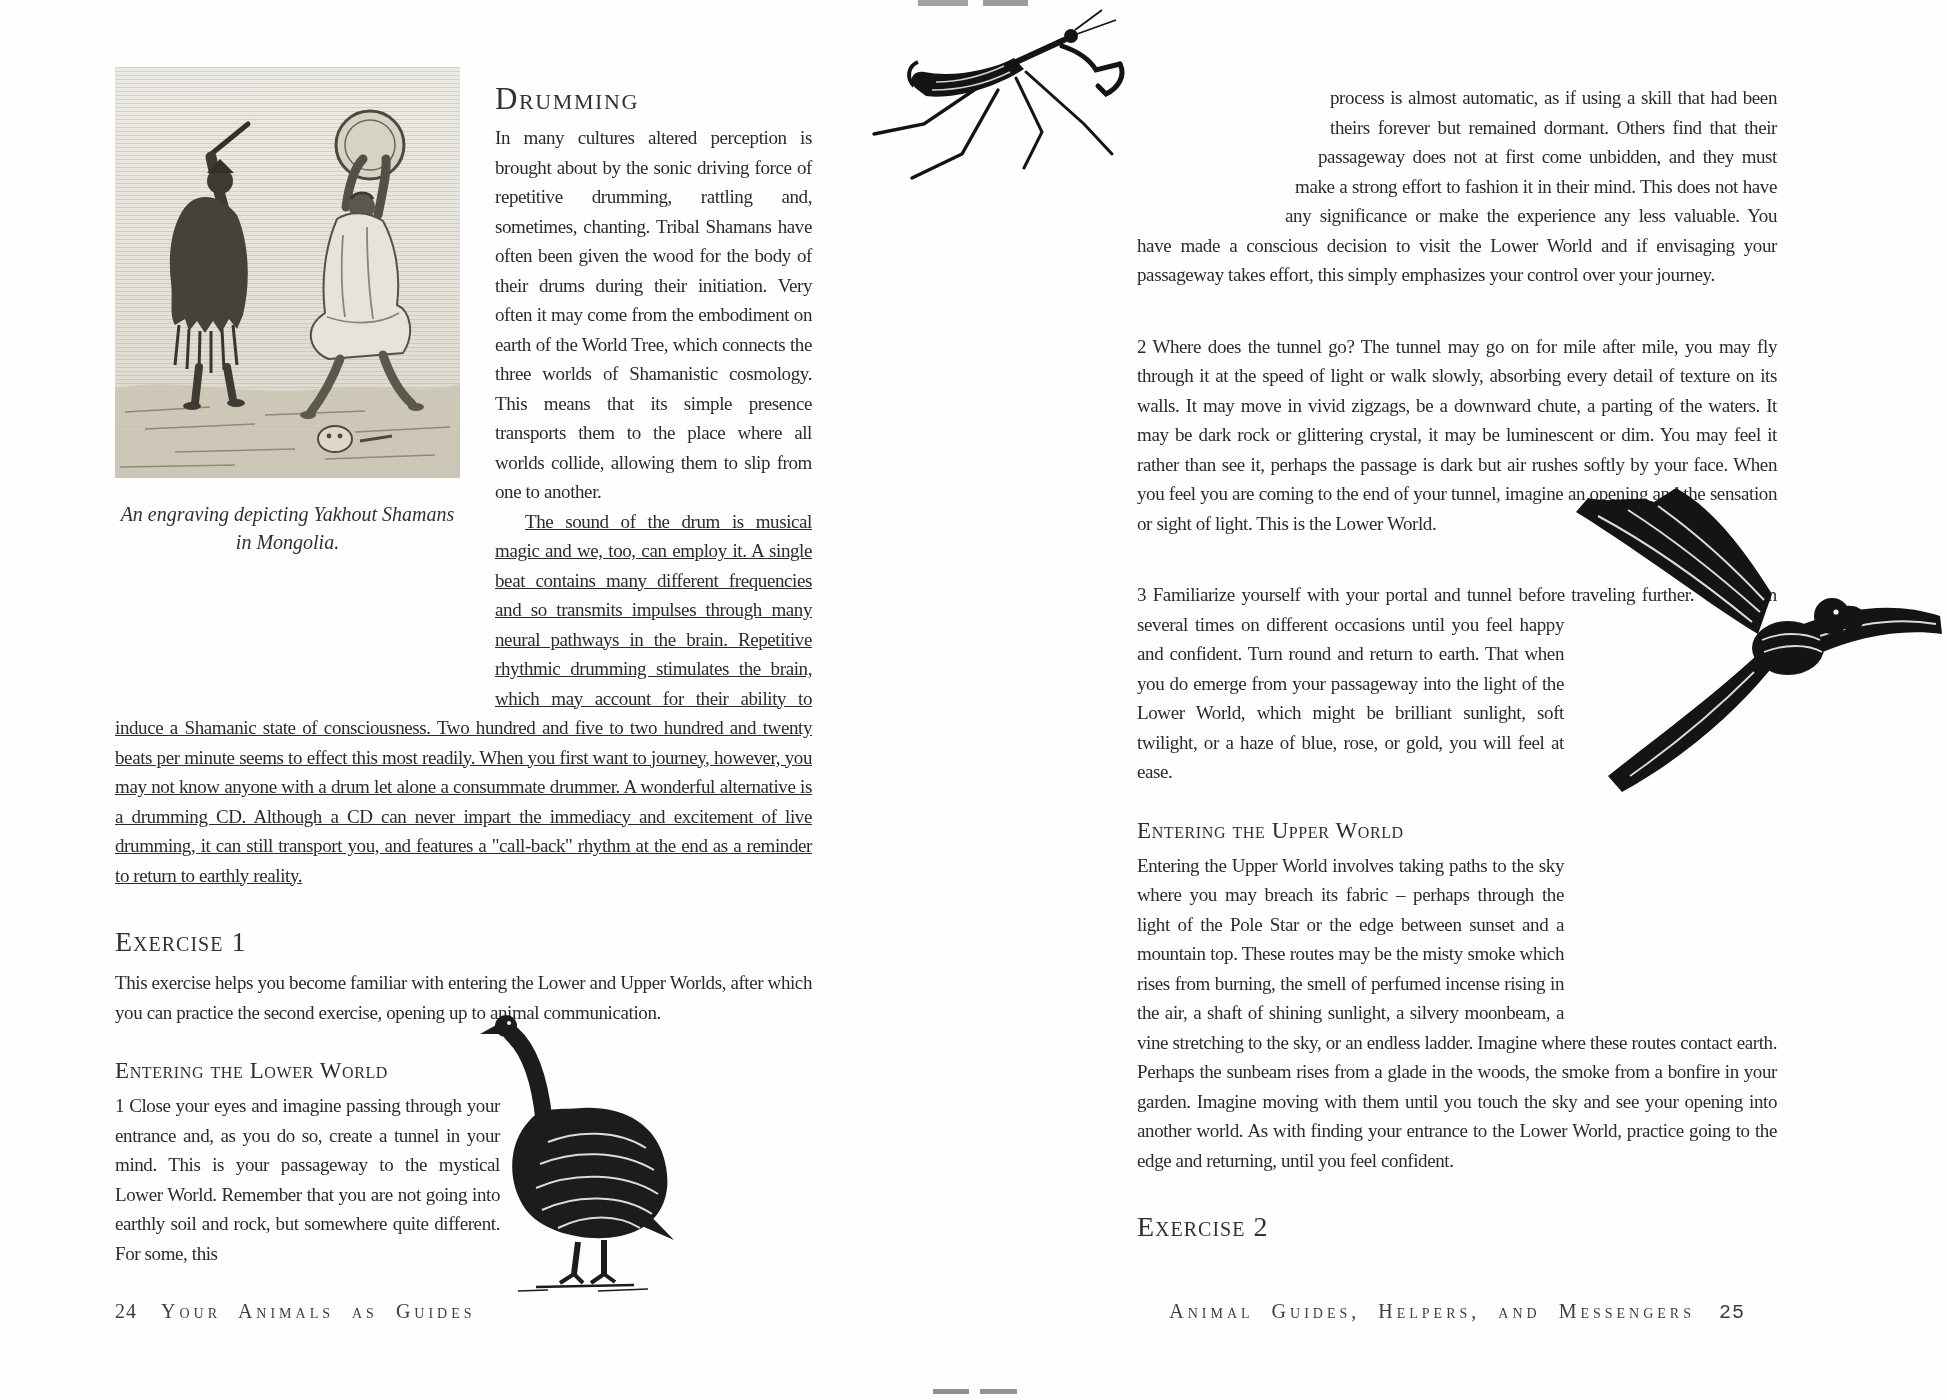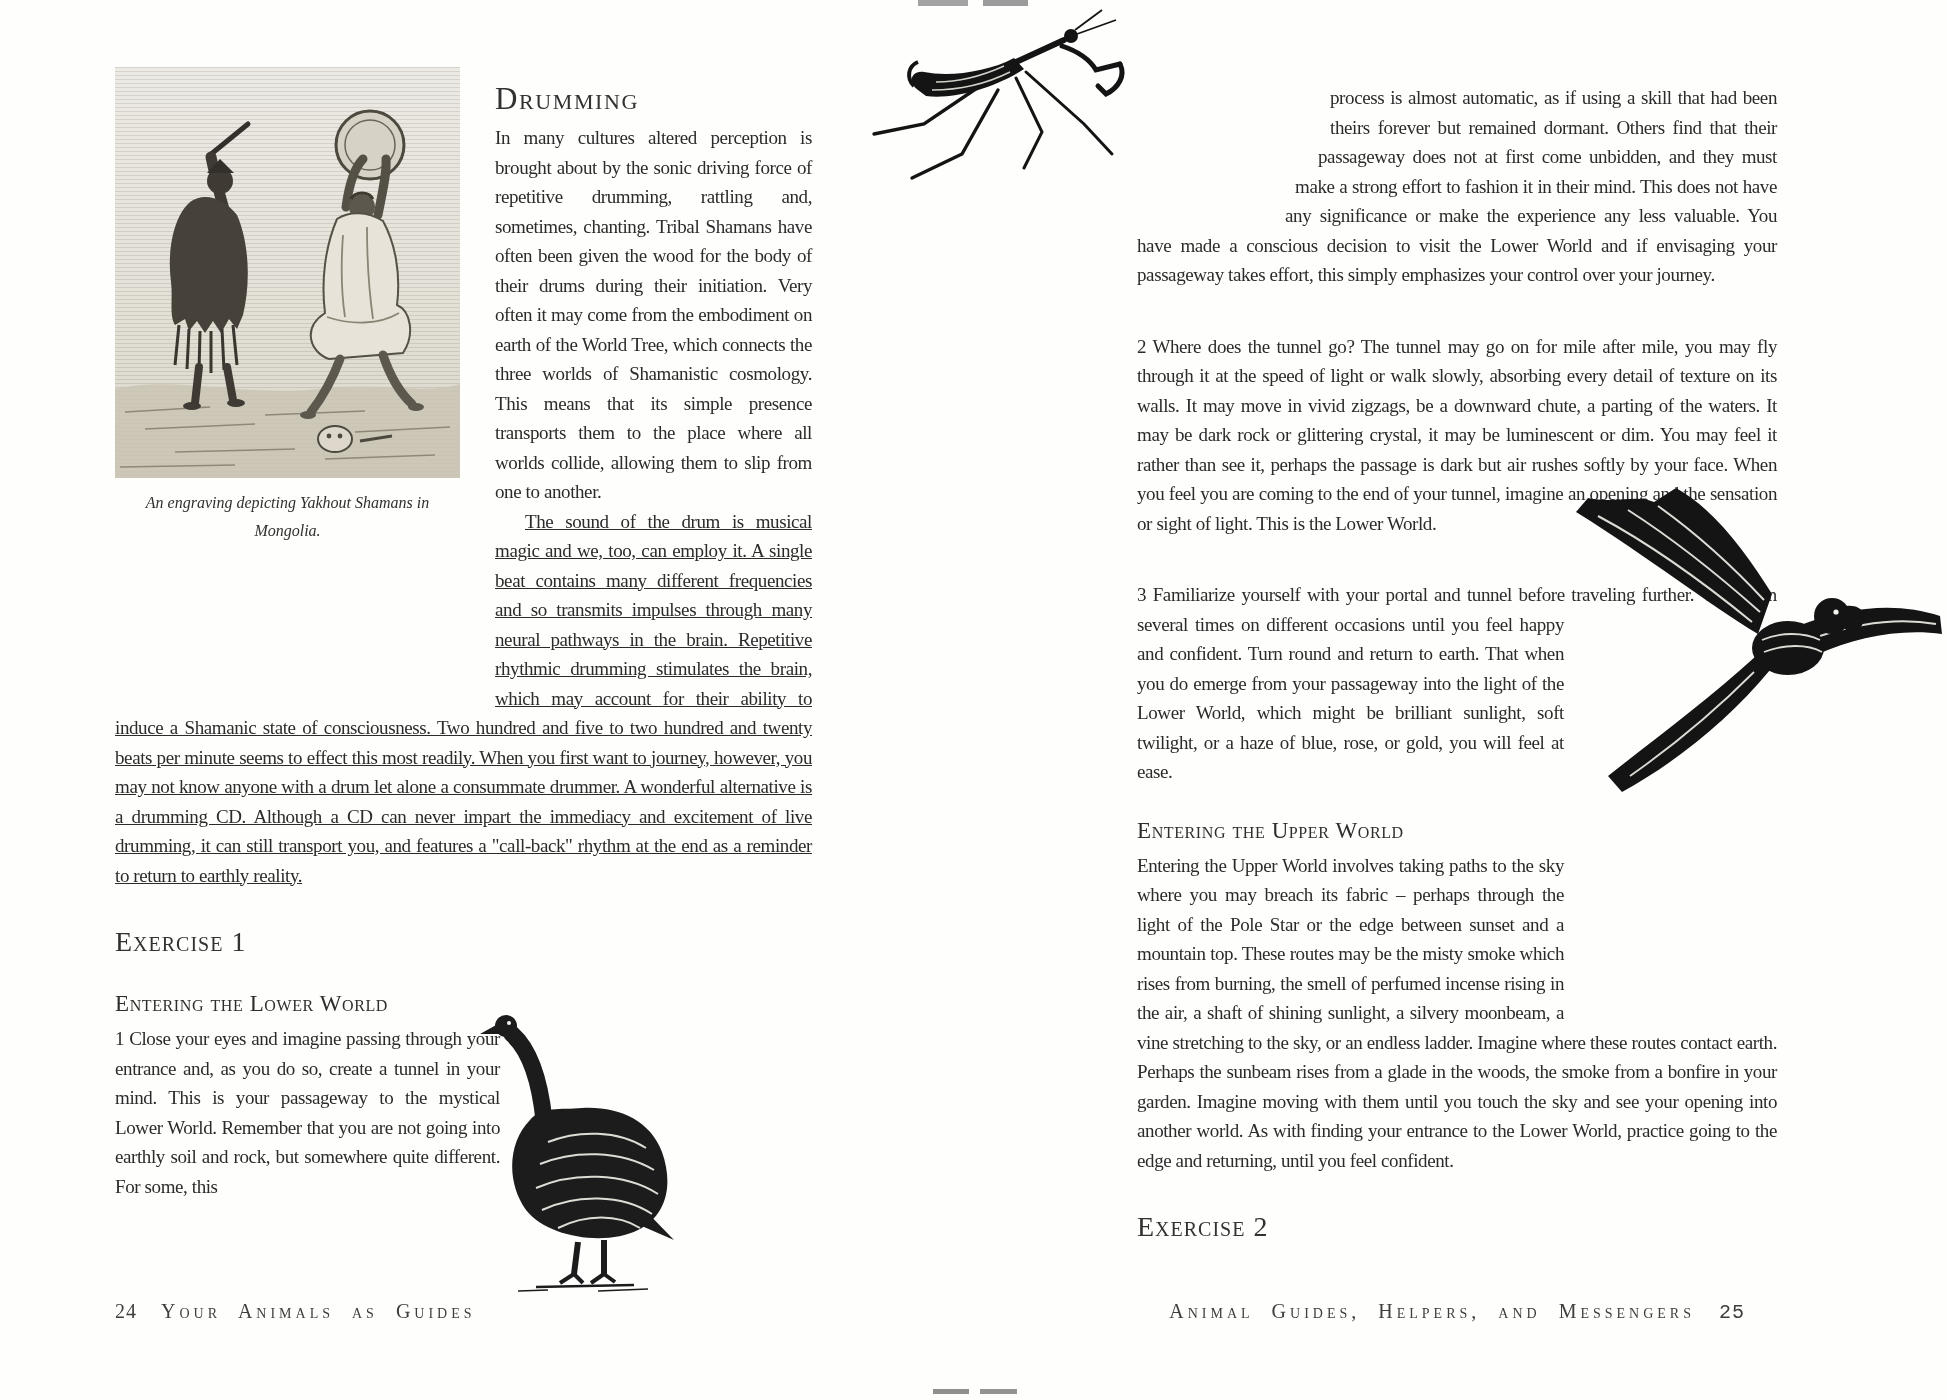--- a/index.html
+++ b/index.html
@@ -38,22 +38,22 @@
   
   .figure-block { float:left; width:380px; height:623px; }
   .engraving {
     position:relative; width:345px; height:411px;
     background:
       repeating-linear-gradient(180deg, rgba(110,105,95,0.18) 0 1px, rgba(0,0,0,0) 1px 4px),
       linear-gradient(180deg, #eceae4 0%, #e4e1d8 55%, #d9d5c9 100%);
   }
   .engraving svg { position:absolute; left:0; top:0; }
   .caption {
-    width:345px; margin-top:11px;
-    font-style:italic; font-size:16px; line-height:28px; letter-spacing:0;
+    width:345px; margin-top:22px;
+    font-style:italic; font-size:20px; line-height:28px; letter-spacing:0;
     text-align:center; color:#303030;
   }
 
   p.indent { text-indent:30px;text-decoration:underline; }
   .gap-top   { margin-top:42px; }
 
   
   .goose-spacer {
     float:right; width:312px; height:300px;
     shape-outside: polygon(0 0, 312px 0, 312px 300px, 70px 300px, 70px 130px, 0 130px);
@@ -165,20 +165,21 @@
         </svg>
       </div>
       <figcaption class="caption">An engraving depicting Yakhout Shamans in Mongolia.</figcaption>
     </figure>
 
     <h2 class="display" id="drumming-heading">Drumming</h2>
     <p>In many cultures altered perception is brought about by the sonic driving force of repetitive drumming, rattling and, sometimes, chanting. Tribal Shamans have often been given the wood for the body of their drums during their initiation. Very often it may come from the embodiment on earth of the World Tree, which connects the three worlds of Shamanistic cosmology. This means that its simple presence transports them to the place where all worlds collide, allowing them to slip from one to another.</p>
     <p class="indent">The sound of the drum is musical magic and we, too, can employ it. A single beat contains many different frequencies and so transmits impulses through many neural pathways in the brain. Repetitive rhythmic drumming stimulates the brain, which may account for their ability to induce a Shamanic state of consciousness. Two hundred and five to two hundred and twenty beats per minute seems to effect this most readily. When you first want to journey, however, you may not know anyone with a drum let alone a consummate drummer. A wonderful alternative is a drumming CD. Although a CD can never impart the immediacy and excitement of live drumming, it can still transport you, and features a "call-back" rhythm at the end as a reminder to return to earthly reality.</p>
 
     <h2 class="display exercise">Exercise 1</h2>
+    <p>This exercise helps you become familiar with entering the Lower and Upper Worlds, after which you can practice the second exercise, opening up to animal communication.</p>
 
     <h3 class="sub">Entering the Lower World</h3>
     <p><span class="goose-spacer"></span><span>1 Close your eyes and imagine passing through your entrance and, as you do so, create a tunnel in your mind. This is your passageway to the mystical Lower World. Remember that you are not going into earthly soil and rock, but somewhere quite different. For some, this</span></p>
   </section>
 
   <section class="page" id="right-page">
     <p><span class="mantis-spacer"></span><span>process is almost automatic, as if using a skill that had been theirs forever but remained dormant. Others find that their passageway does not at first come unbidden, and they must make a strong effort to fashion it in their mind. This does not have any significance or make the experience any less valuable. You have made a conscious decision to visit the Lower World and if envisaging your passageway takes effort, this simply emphasizes your control over your journey.</span></p>
 
     <p class="gap-top">2 Where does the tunnel go? The tunnel may go on for mile after mile, you may fly through it at the speed of light or walk slowly, absorbing every detail of texture on its walls. It may move in vivid zigzags, be a downward chute, a parting of the waters. It may be dark rock or glittering crystal, it may be luminescent or dim. You may feel it rather than see it, perhaps the passage is dark but air rushes softly by your face. When you feel you are coming to the end of your tunnel, imagine an opening and the sensation or sight of light. This is the Lower World.</p>
 

